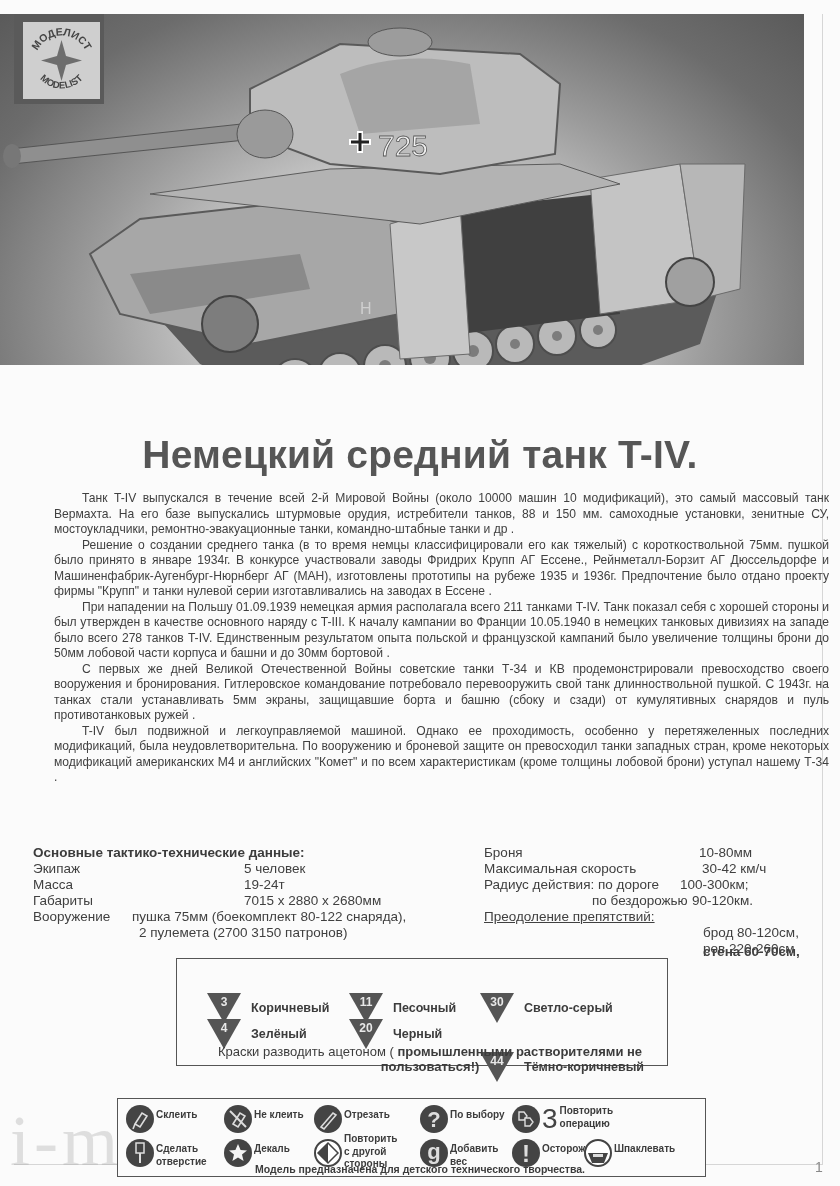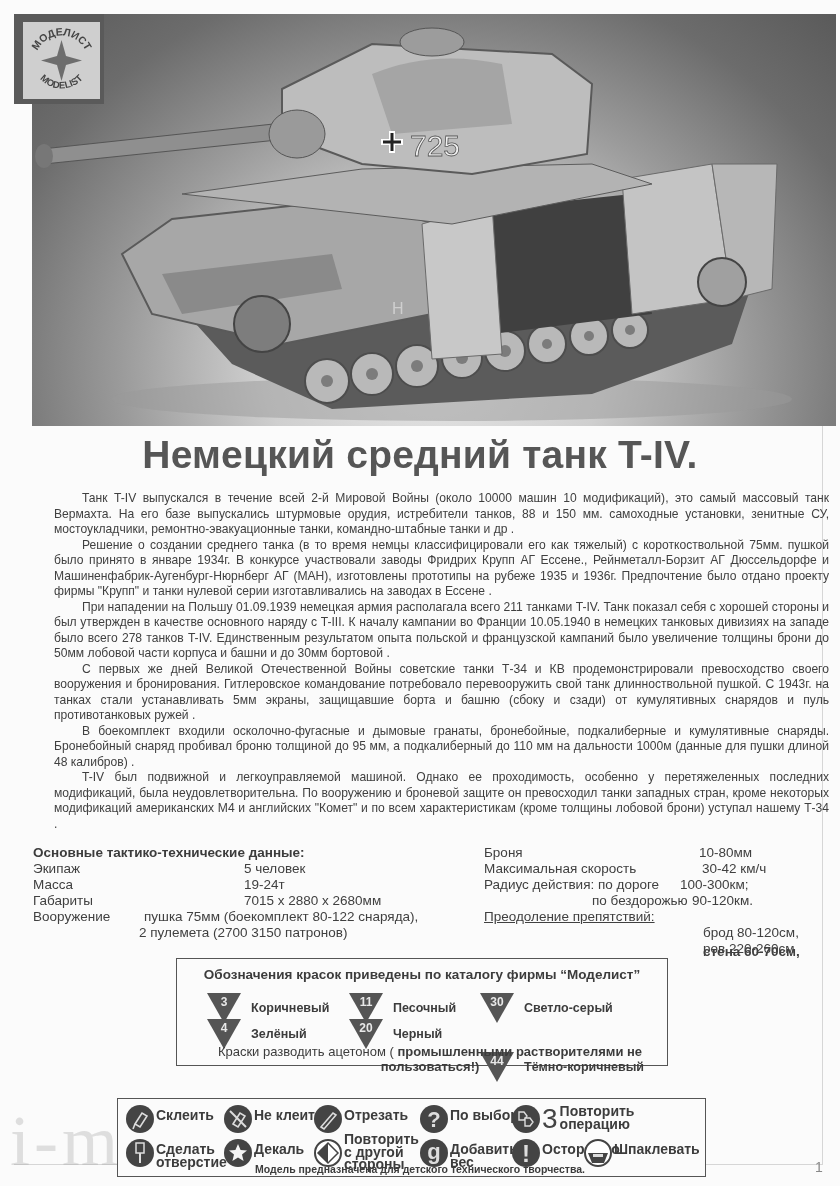--- a/index.html
+++ b/index.html
@@ -1,18 +1,18 @@
 <!DOCTYPE html>
 <html><head>
 <meta charset="utf-8">
 <style>
   html,body{margin:0;padding:0;}
   body{width:840px;height:1186px;background:#fbfbfb;position:relative;overflow:hidden;font-family:"Liberation Sans",sans-serif;color:#3a3a3a;}
   .page-frame{position:absolute;left:14px;top:14px;width:808px;height:1150px;border-right:1px solid #d6d6d6;border-bottom:1px solid #d6d6d6;}
-  .photo{position:absolute;left:32px;top:14px;width:804px;height:412px;overflow:hidden;
+  .photo{position:absolute;left:0;top:14px;width:804px;height:351px;overflow:hidden;
     background:radial-gradient(ellipse at 50% 85%,#e6e6e6 0%,#cfcfcf 30%,#9b9b9b 55%,#6c6c6c 80%,#5a5a5a 100%);}
   .photo svg{position:absolute;left:0;top:0;}
   .logo{position:absolute;left:14px;top:14px;width:90px;height:90px;background:#5a5a5a;}
   .logo-inner{position:absolute;left:9px;top:8px;width:77px;height:77px;background:#cfcfcf;}
   .title{position:absolute;left:0;width:840px;top:433px;text-align:center;font-size:39px;font-weight:bold;color:#565656;letter-spacing:0.2px;}
   .body-text{position:absolute;left:54px;top:491px;width:775px;font-size:12.1px;line-height:15.5px;color:#404040;text-align:justify;}
   .body-text p{margin:0;text-indent:28px;}
   .specs-heading{position:absolute;left:33px;top:845px;font-size:13.5px;font-weight:bold;color:#3c3c3c;}
   .spec-row{position:absolute;font-size:13.5px;color:#404040;white-space:nowrap;}
   .paint-box{position:absolute;left:176px;top:958px;width:490px;height:106px;border:1px solid #555;background:#fbfbfb;}
@@ -20,21 +20,21 @@
   .paint-item{position:absolute;display:flex;align-items:center;gap:10px;}
   .tri{width:34px;height:30px;position:relative;}
   .tri svg{position:absolute;left:0;top:0;}
   .tri span{position:absolute;left:0;width:34px;top:2px;text-align:center;color:#e8e8e8;font-size:12px;font-weight:bold;}
   .paint-label{font-size:12.5px;font-weight:bold;color:#3c3c3c;}
   .paint-note{position:absolute;left:8px;width:490px;top:85px;text-align:center;font-size:13px;color:#3c3c3c;}
   .paint-note b{font-weight:bold;}
   .legend-box{position:absolute;left:117px;top:1098px;width:587px;height:77px;border:1px solid #555;background:#fbfbfb;}
   .legend-item{position:absolute;display:flex;align-items:flex-start;}
   .legend-item .ic{width:28px;height:28px;border-radius:50%;background:#444;flex:0 0 28px;position:relative;}
-  .legend-item .lbl{font-size:14px;font-weight:bold;color:#3c3c3c;line-height:12.5px;margin-left:2px;margin-top:4px;white-space:pre;}
+  .legend-item .lbl{font-size:10px;font-weight:bold;color:#3c3c3c;line-height:12.5px;margin-left:2px;margin-top:4px;white-space:pre;}
   .footer{position:absolute;left:0;width:840px;top:1163px;text-align:center;font-size:10.5px;font-weight:bold;color:#3c3c3c;}
   .page-number{position:absolute;left:815px;top:1159px;font-size:14px;color:#888;}
   .watermark{position:absolute;left:10px;top:1100px;font-size:72px;color:rgba(170,170,170,0.35);letter-spacing:4px;font-family:"Liberation Serif",serif;}
 </style>
 </head>
 <body>
 
 <div class="page-frame"></div>
 
 <div class="photo">
@@ -118,55 +118,53 @@
   </div>
 </div>
 
 <div class="title">Немецкий средний танк T-IV.</div>
 
 <div class="body-text">
   <p>Танк T-IV выпускался в течение всей 2-й Мировой Войны (около 10000 машин 10 модификаций), это самый массовый танк Вермахта. На его базе выпускались штурмовые орудия, истребители танков, 88 и 150 мм. самоходные установки, зенитные СУ, мостоукладчики, ремонтно-эвакуационные танки, командно-штабные танки и др .</p>
   <p>Решение о создании среднего танка (в то время немцы классифицировали его как тяжелый) с короткоствольной 75мм. пушкой было принято в январе 1934г. В конкурсе участвовали заводы Фридрих Крупп АГ Ессене., Рейнметалл-Борзит АГ Дюссельдорфе и Машиненфабрик-Аугенбург-Нюрнберг АГ (МАН), изготовлены прототипы на рубеже 1935 и 1936г. Предпочтение было отдано проекту фирмы "Крупп" и танки нулевой серии изготавливались на заводах в Ессене .</p>
   <p>При нападении на Польшу 01.09.1939 немецкая армия располагала всего 211 танками T-IV. Танк показал себя с хорошей стороны и был утвержден в качестве основного наряду с T-III. К началу кампании во Франции 10.05.1940 в немецких танковых дивизиях на западе было всего 278 танков T-IV. Единственным результатом опыта польской и французской кампаний было увеличение толщины брони до 50мм лобовой части корпуса и башни и до 30мм бортовой .</p>
   <p>С первых же дней Великой Отечественной Войны советские танки Т-34 и КВ продемонстрировали превосходство своего вооружения и бронирования. Гитлеровское командование потребовало перевооружить свой танк длинноствольной пушкой. С 1943г. на танках стали устанавливать 5мм экраны, защищавшие борта и башню (сбоку и сзади) от кумулятивных снарядов и пуль противотанковых ружей .</p>
-  <p>В боекомплект входили осколочно-фугасные и дымовые гранаты, бронебойные, подкалиберные и кумулятивные снаряды. Бронебойный снаряд пробивал броню толщиной до 95 мм, а подкалиберный до 110 мм на дальности 1000м (данные для пушки длиной 48 калибров) .</p>
   <p>T-IV был подвижной и легкоуправляемой машиной. Однако ее проходимость, особенно у перетяжеленных последних модификаций, была неудовлетворительна. По вооружению и броневой защите он превосходил танки западных стран, кроме некоторых модификаций американских М4 и английских "Комет" и по всем характеристикам (кроме толщины лобовой брони) уступал нашему Т-34 .</p>
 </div>
 
 <div class="specs-heading">Основные тактико-технические данные:</div>
 
 <div>
   <div class="spec-row" style="left:33px;top:861px;">Экипаж</div>
   <div class="spec-row" style="left:244px;top:861px;">5 человек</div>
   <div class="spec-row" style="left:33px;top:877px;">Масса</div>
   <div class="spec-row" style="left:244px;top:877px;">19-24т</div>
   <div class="spec-row" style="left:33px;top:893px;">Габариты</div>
   <div class="spec-row" style="left:244px;top:893px;">7015 х 2880 х 2680мм</div>
   <div class="spec-row" style="left:33px;top:909px;">Вооружение</div>
-  <div class="spec-row" style="left:144px;top:909px;text-align:right;">пушка 75мм (боекомплект 80-122 снаряда),</div>
+  <div class="spec-row" style="left:132px;top:909px;text-align:right;">пушка 75мм (боекомплект 80-122 снаряда),</div>
   <div class="spec-row" style="left:139px;top:925px;">2 пулемета (2700  3150 патронов)</div>
 </div>
 
 <div>
   <div class="spec-row" style="left:484px;top:845px;">Броня</div>
   <div class="spec-row" style="left:699px;top:845px;">10-80мм</div>
   <div class="spec-row" style="left:484px;top:861px;">Максимальная скорость</div>
   <div class="spec-row" style="left:702px;top:861px;">30-42 км/ч</div>
   <div class="spec-row" style="left:484px;top:877px;">Радиус действия: по дороге</div>
   <div class="spec-row" style="left:680px;top:877px;">100-300км;</div>
   <div class="spec-row" style="left:592px;top:893px;">по бездорожью</div>
   <div class="spec-row" style="left:692px;top:893px;">90-120км.</div>
   <div class="spec-row" style="left:484px;top:909px;text-decoration:underline;">Преодоление препятствий:</div>
   <div class="spec-row" style="left:703px;top:944px;font-weight:bold;">стена  60-70см,</div>
   <div class="spec-row" style="left:703px;top:925px;">брод  80-120см,</div>
   <div class="spec-row" style="left:703px;top:941px;">ров  220-260см</div>
 </div>
 
 <div class="paint-box">
-  <div class="paint-title">Обозначения красок приведены по каталогу фирмы “Моделист”</div>
 
   <div class="paint-item" style="left:30px;top:34px;">
     <div class="tri">
         <svg width="34" height="30">
           <path d="M0 0 L34 0 L17 30 Z" fill="#555"></path>
         </svg>
         <span>3</span>
       </div>
     <span class="paint-label">Коричневый</span>
   </div>

